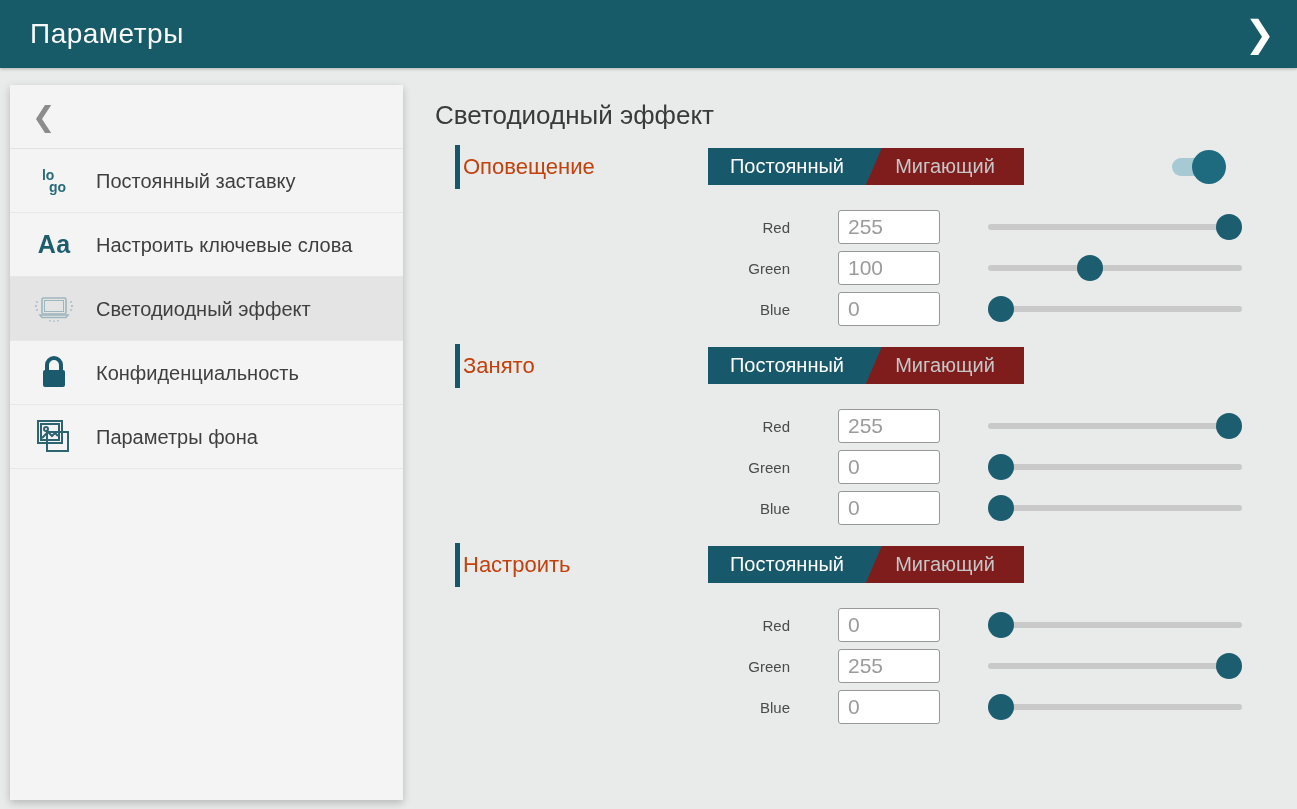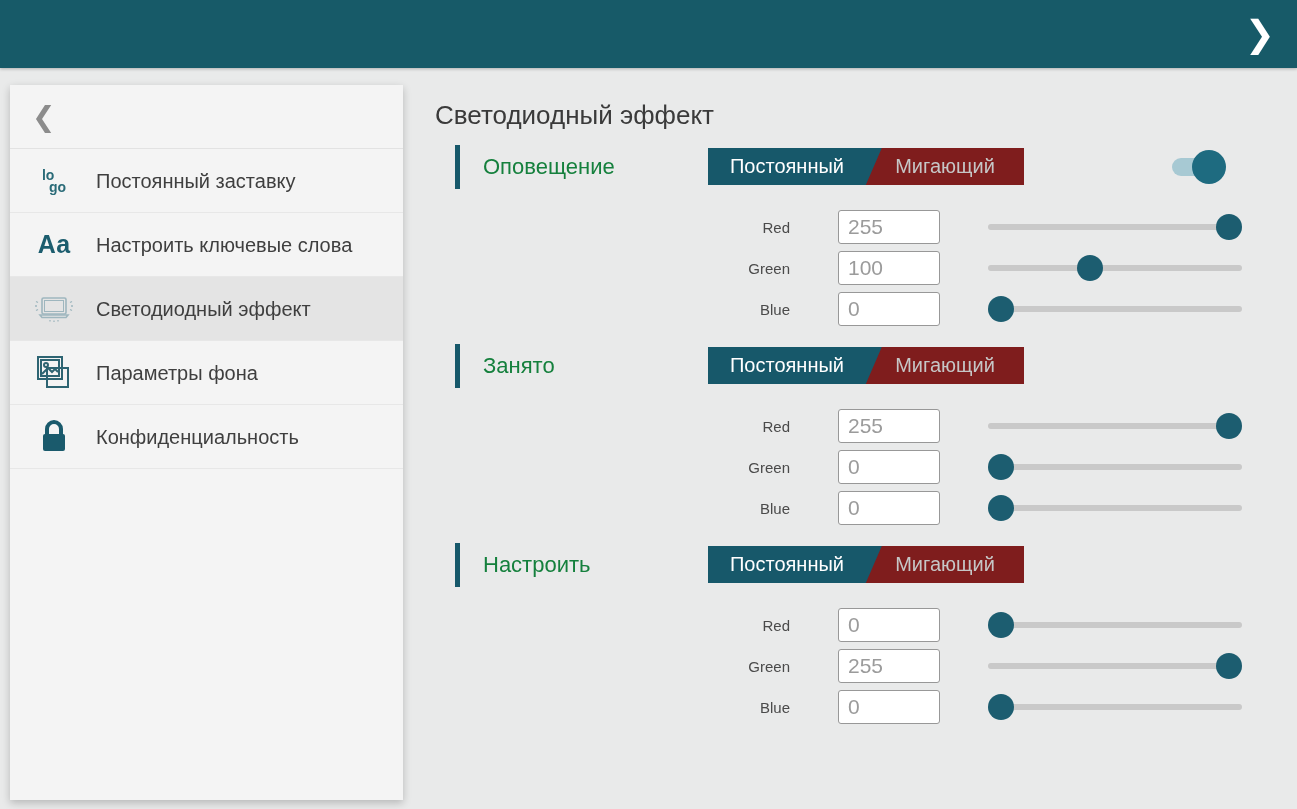--- a/index.html
+++ b/index.html
@@ -30,21 +30,21 @@
   .logo-icon-text .l2 { padding-left:7px; }
   .aa-icon-text { color:#1c5d6e; font-weight:bold; font-size:25px; }
 
   
   .main { position:absolute; left:435px; top:68px; right:0; bottom:0; }
   .page-title { font-size:26px; font-weight:400; color:#3a3a3a; margin:32px 0 14px 0; }
 
   .section { margin-bottom:18px; }
   .sec-head { position:relative; height:44px; display:flex; align-items:center; }
   .accent { position:absolute; left:20px; top:0; width:5px; height:44px; background:#16586a; }
-  .sec-title { margin-left:48px; font-size:22px; color:#15803d; }
+  .sec-title { margin-left:28px; font-size:22px; color:#c2410c; }
 
   .segmented { position:absolute; left:273px; top:3px; width:316px; height:37px;
     background:#7f1d1d; display:flex; cursor:pointer; }
   .seg-fill { position:absolute; left:0; top:0; width:55%; height:100%;
     background:#17586a; clip-path:polygon(0 0,100% 0,calc(100% - 16px) 100%,0 100%); }
   .seg-label { position:relative; width:50%; height:100%; display:flex;
     align-items:center; justify-content:center; font-size:20px; z-index:1; }
   .seg-on  { color:#ffffff; }
   .seg-off { color:#c6c6c6; }
 
@@ -65,20 +65,21 @@
     border-radius:3px; background:#c9c9c9; }
   .slider-thumb { position:absolute; top:0; width:26px; height:26px;
     border-radius:50%; background:#1c5d70; }
 
   svg .stroke-teal { stroke:#2d6472; fill:none; stroke-width:2; }
 </style>
 </head>
 <body>
 
 <div class="topbar">
+  <div class="topbar-title">Параметры</div>
   <div class="topbar-next">❯</div>
 </div>
 
 <div class="sidebar">
   <div class="sidebar-header">
     <div class="back-chevron">❮</div>
   </div>
 
   <div class="nav-item">
     <div class="nav-icon">
@@ -108,39 +109,39 @@
           <path d="M37 12 L39 12 M36 8.5 L38 7.5 M36 15.5 L38 16.5" stroke-width="1.3"></path>
           <path d="M16 26 L16 27.5 M20 26.5 L20 28 M24 26 L24 27.5" stroke-width="1.3"></path>
         </g>
       </svg>
     </div>
     <div class="nav-label">Светодиодный эффект</div>
   </div>
 
   <div class="nav-item">
     <div class="nav-icon">
+      <svg width="28" height="34" viewBox="0 0 28 34">
+        <path d="M7 14 L7 9 a7 7 0 0 1 14 0 L21 14" stroke="#1a5a6c" stroke-width="4" fill="none"></path>
+        <rect x="3" y="14" width="22" height="17" rx="2" fill="#1a5a6c"></rect>
+      </svg>
+    </div>
+    <div class="nav-label">Конфиденциальность</div>
+  </div>
+
+  <div class="nav-item">
+    <div class="nav-icon">
       <svg width="38" height="38" viewBox="0 0 38 38">
         <rect x="12" y="14" width="21" height="19" class="stroke-teal"></rect>
         <rect x="3" y="3" width="24" height="22" fill="#f4f4f4" class="stroke-teal"></rect>
         <rect x="6" y="6" width="18" height="16" class="stroke-teal" stroke-width="1.3"></rect>
         <circle cx="11" cy="11" r="2" class="stroke-teal" stroke-width="1.3"></circle>
         <path d="M7 20 L13 14 L17 18 L20 15 L23 18" class="stroke-teal" stroke-width="1.3"></path>
       </svg>
     </div>
     <div class="nav-label">Параметры фона</div>
-  </div>
-
-  <div class="nav-item">
-    <div class="nav-icon">
-      <svg width="28" height="34" viewBox="0 0 28 34">
-        <path d="M7 14 L7 9 a7 7 0 0 1 14 0 L21 14" stroke="#1a5a6c" stroke-width="4" fill="none"></path>
-        <rect x="3" y="14" width="22" height="17" rx="2" fill="#1a5a6c"></rect>
-      </svg>
-    </div>
-    <div class="nav-label">Конфиденциальность</div>
   </div>
 </div>
 
 <div class="main">
   <div class="page-title">Светодиодный эффект</div>
 
   <div class="section">
     <div class="sec-head">
       <div class="accent"></div>
       <div class="sec-title">Оповещение</div>

